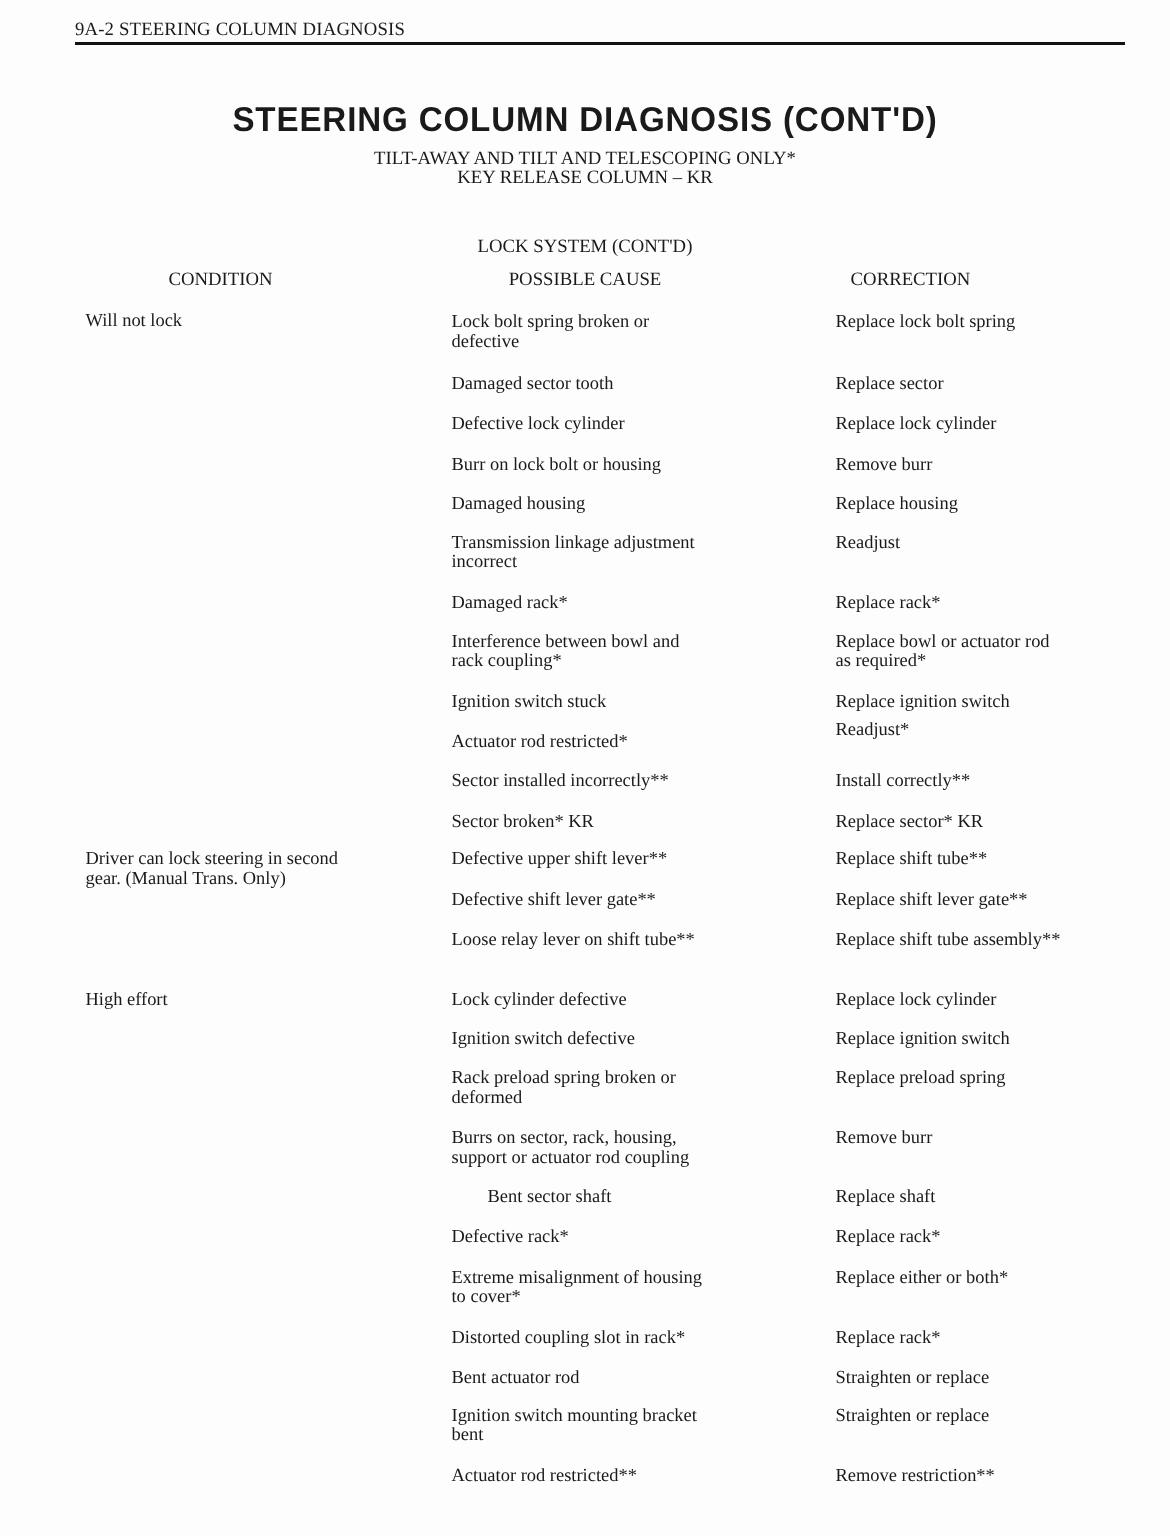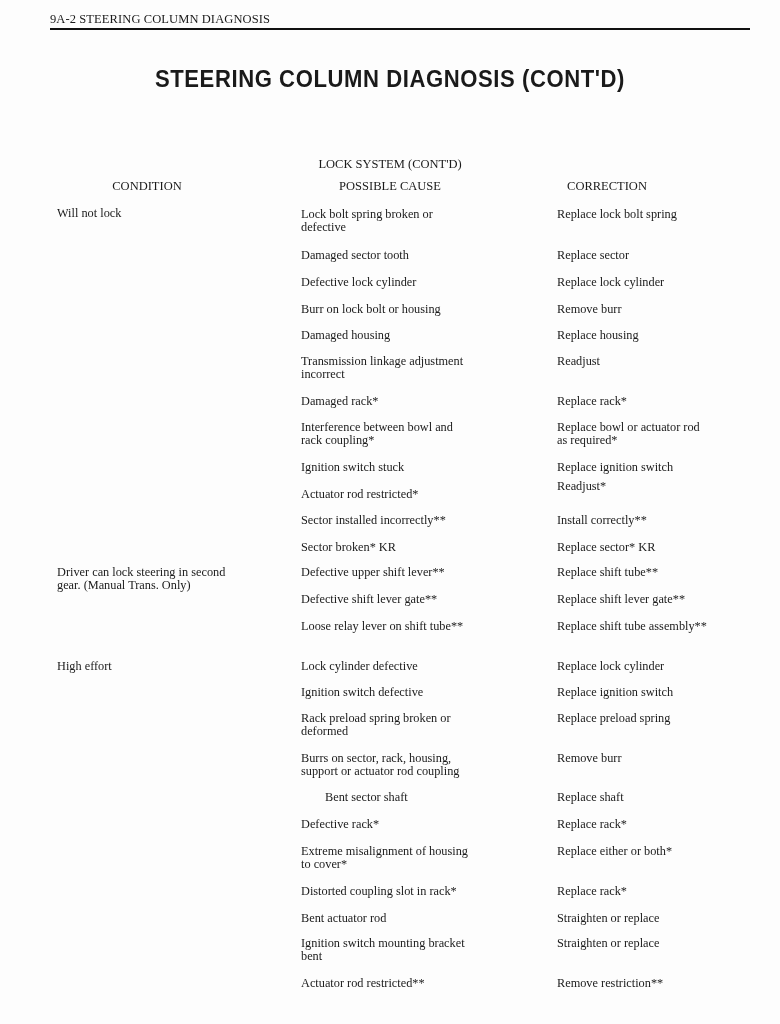--- a/index.html
+++ b/index.html
@@ -41,20 +41,22 @@
   </style>
 </head>
 <body>
 
 <div class="running-head">9A-2  STEERING COLUMN DIAGNOSIS</div>
 <div class="head-rule"></div>
 
 <div class="title">STEERING COLUMN DIAGNOSIS (CONT'D)</div>
 
 <div class="legend">
+  <div>TILT-AWAY AND TILT AND TELESCOPING ONLY*</div>
+  <div>KEY RELEASE COLUMN – KR</div>
 </div>
 
 <div class="section">LOCK SYSTEM (CONT'D)</div>
 
 <div class="col-head" style="left:97px;width:100px;">CONDITION</div>
 <div class="col-head" style="left:320px;width:140px;">POSSIBLE CAUSE</div>
 <div class="col-head" style="left:557px;width:100px;">CORRECTION</div>
 
 <div id="table">
     <div class="cell cond" style="top: 207px;">Will not lock</div>

